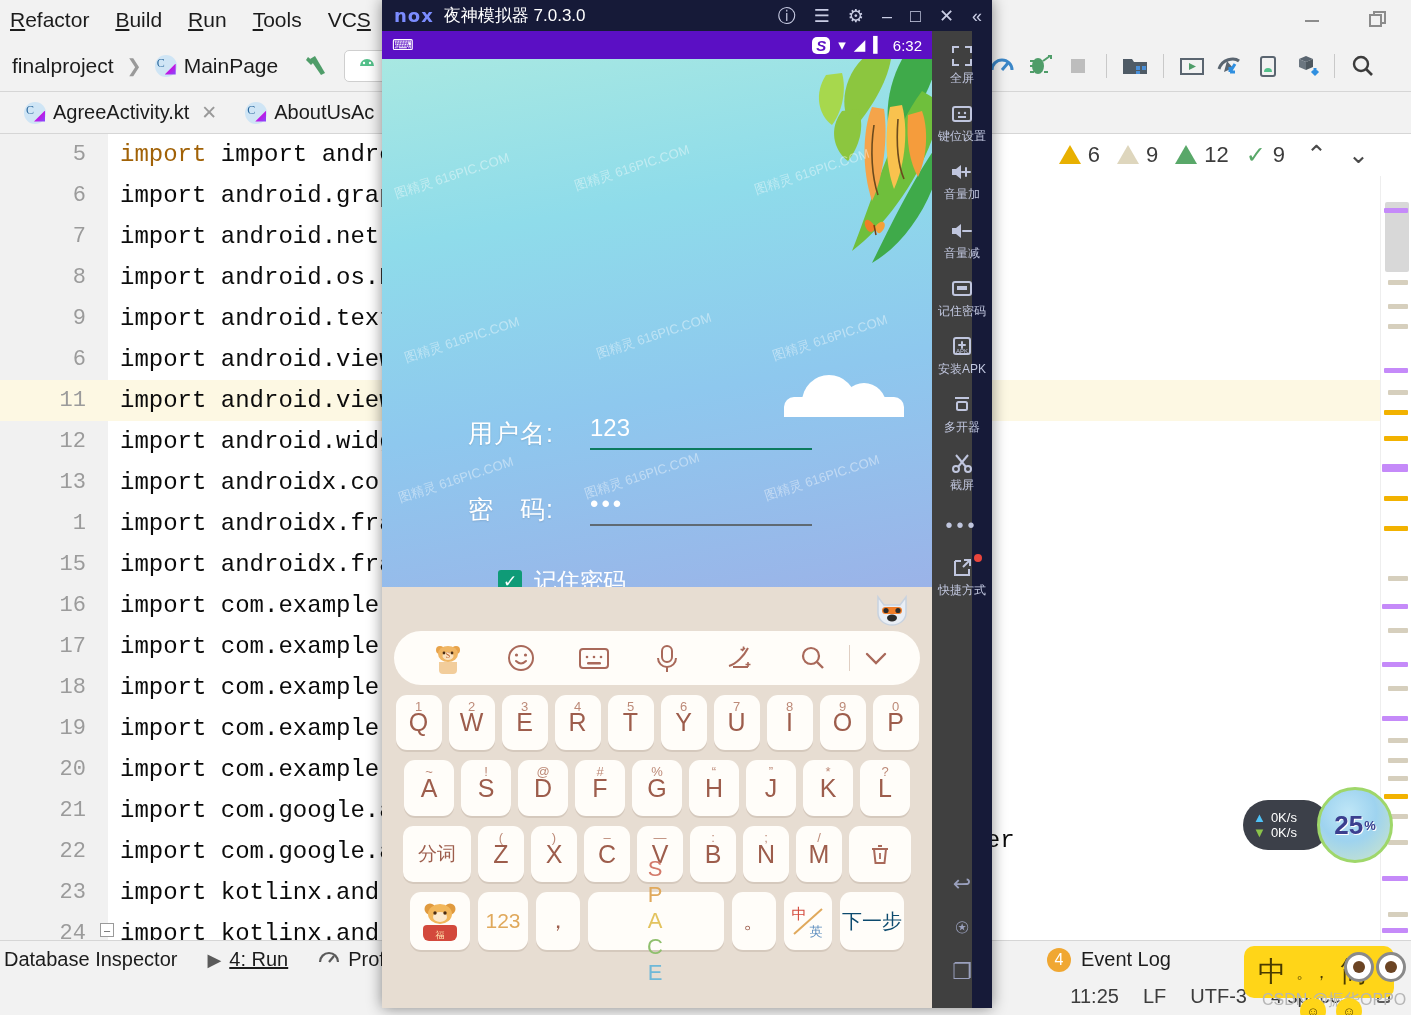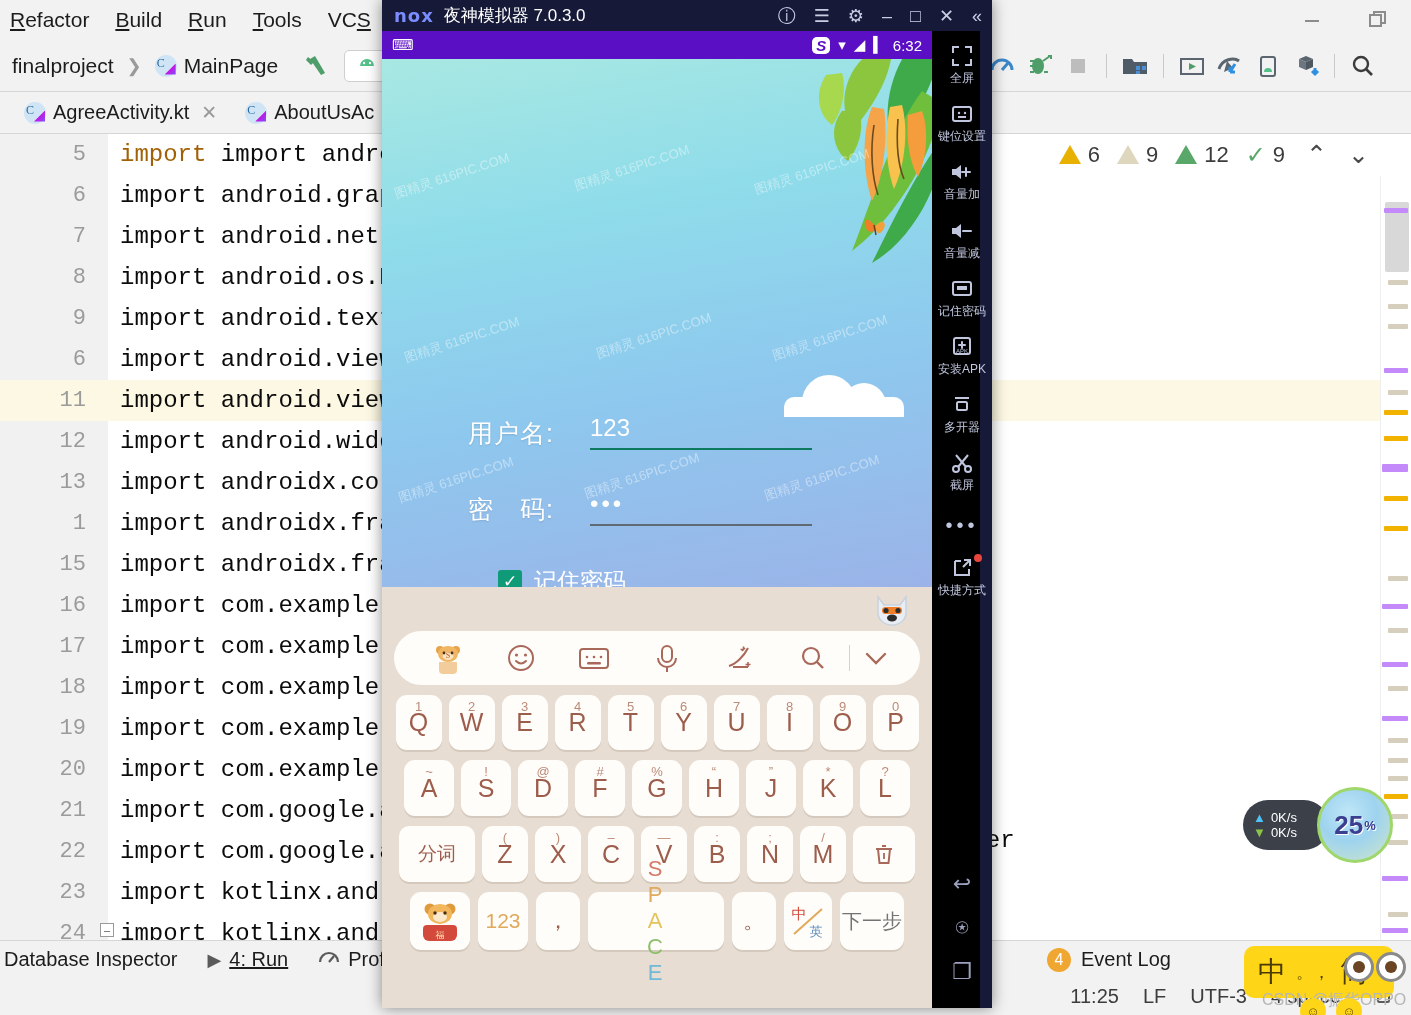--- a/index.html
+++ b/index.html
@@ -87,21 +87,21 @@
   .nox { position:absolute; left:382px; top:0; width:610px; height:1008px;
          background:#161a38; box-shadow:0 0 14px rgba(0,0,0,.45); }
   .nox-title { height:31px; background:#161a38; display:flex; align-items:center; padding-left:12px; }
   .nox-logo { color:#7b8cff; font-size:18px; font-weight:bold; letter-spacing:1px;
               font-family:"DejaVu Sans", sans-serif; }
   .nox-name { color:#ffffff; font-size:17px; margin-left:10px; }
   .nox-tools { margin-left:auto; display:flex; align-items:center; gap:18px; padding-right:10px; }
   .nox-tools span { color:#c9cde4; font-size:18px; line-height:1; }
 
   .nox-body { position:absolute; left:0; top:31px; width:550px; height:977px; background:#b9c7e0; }
-  .nox-side { position:absolute; left:550px; top:31px; width:48px; height:977px; background:#000000; }
+  .nox-side { position:absolute; left:550px; top:31px; width:40px; height:977px; background:#404040; }
 
   .side-item { width:60px; padding-top:12px; padding-bottom:4px; text-align:center; }
   .side-ico { height:26px; display:flex; align-items:center; justify-content:center;
               color:#c0c6de; }
   .side-lab { font-size:12px; color:#c0c6de; margin-top:3px; line-height:1.1; }
   .side-nav { position:absolute; left:0; bottom:14px; width:60px; }
   .side-nav div { height:44px; display:flex; align-items:center; justify-content:center;
                   color:#9aa0bd; font-size:22px; }
 
   
@@ -683,21 +683,21 @@
                 <span class="sup">*</span>
                 <span>K</span>
               </div>
             <div class="key">
                 <span class="sup">?</span>
                 <span>L</span>
               </div>
           </div>
 
           <div class="krow krow4">
-            <div class="key wide" style="width:76px;border-radius:10px;">
+            <div class="key wide" style="width:68px;border-radius:10px;">
                 <span>分词</span>
               </div>
             <div class="key">
                 <span class="sup">(</span>
                 <span>Z</span>
               </div>
             <div class="key">
                 <span class="sup">)</span>
                 <span>X</span>
               </div>
@@ -760,21 +760,21 @@
             <div class="key" style="width:44px;height:58px;font-size:22px;">
                 <span>。</span>
               </div>
             <div class="key" style="width:48px;height:58px;position:relative;">
               <svg width="40" height="40" viewBox="0 0 40 40">
                 <text x="11" y="18" font-size="15" fill="#d3493c" text-anchor="middle" font-family="'Liberation Sans',sans-serif">中</text>
                 <line x1="6" y1="33" x2="34" y2="8" stroke="#e0a95c" stroke-width="2"></line>
                 <text x="28" y="35" font-size="13" fill="#5f8fbf" text-anchor="middle" font-family="'Liberation Sans',sans-serif">英</text>
               </svg>
             </div>
-            <div class="key" style="width:64px;height:58px;font-size:20px;color:#737373;">
+            <div class="key" style="width:64px;height:58px;font-size:20px;color:#0c4a6e;">
                 <span>下一步</span>
               </div>
           </div>
         </div>
       </div>
     </div>
 
     <div class="nox-side">
 
       <div class="side-item">

